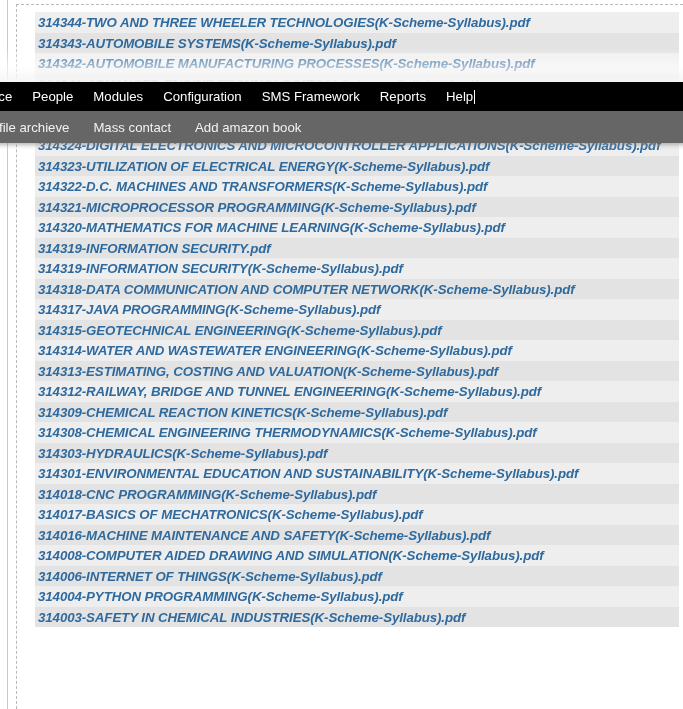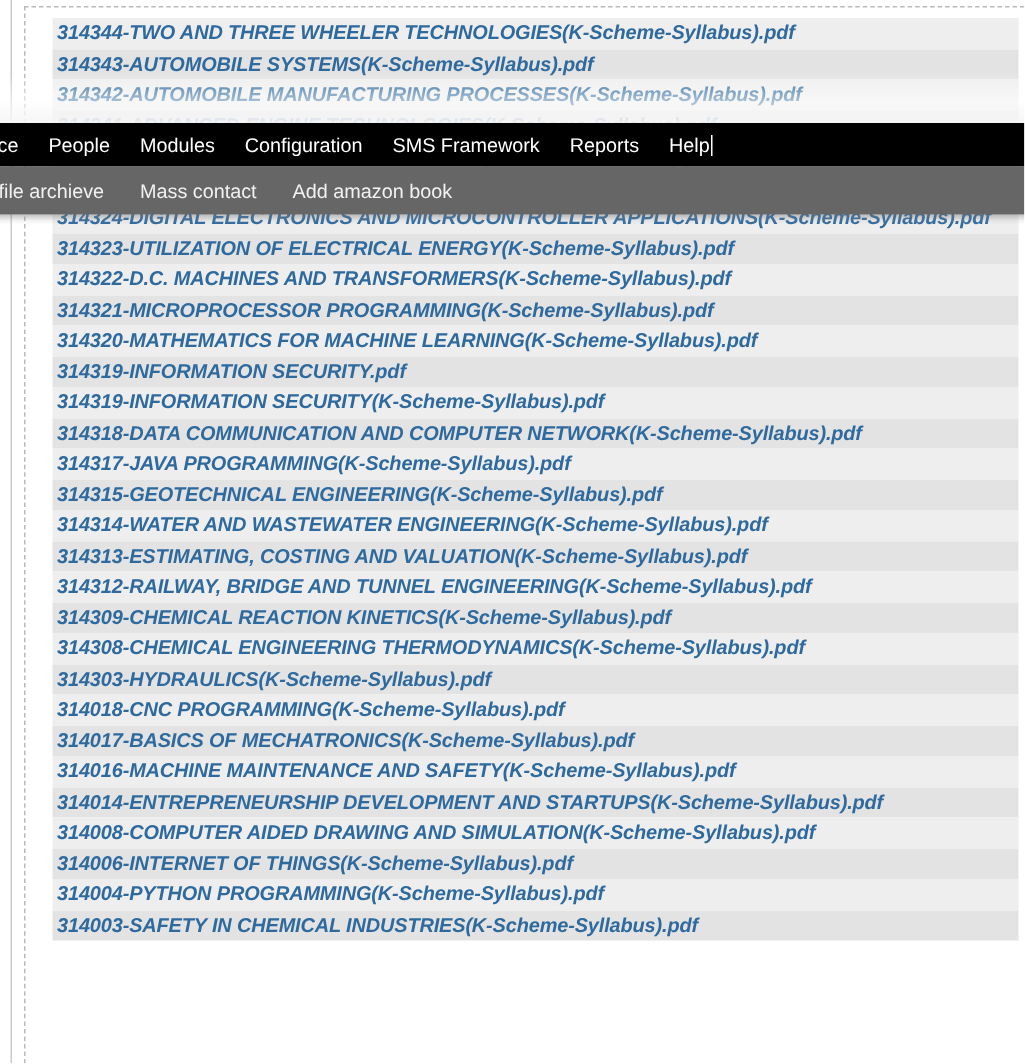--- a/index.html
+++ b/index.html
@@ -170,24 +170,24 @@
         <li class="file-row"><span class="file-link">314319-INFORMATION SECURITY(K-Scheme-Syllabus).pdf</span></li>
         <li class="file-row"><span class="file-link">314318-DATA COMMUNICATION AND COMPUTER NETWORK(K-Scheme-Syllabus).pdf</span></li>
         <li class="file-row"><span class="file-link">314317-JAVA PROGRAMMING(K-Scheme-Syllabus).pdf</span></li>
         <li class="file-row"><span class="file-link">314315-GEOTECHNICAL ENGINEERING(K-Scheme-Syllabus).pdf</span></li>
         <li class="file-row"><span class="file-link">314314-WATER AND WASTEWATER ENGINEERING(K-Scheme-Syllabus).pdf</span></li>
         <li class="file-row"><span class="file-link">314313-ESTIMATING, COSTING AND VALUATION(K-Scheme-Syllabus).pdf</span></li>
         <li class="file-row"><span class="file-link">314312-RAILWAY, BRIDGE AND TUNNEL ENGINEERING(K-Scheme-Syllabus).pdf</span></li>
         <li class="file-row"><span class="file-link">314309-CHEMICAL REACTION KINETICS(K-Scheme-Syllabus).pdf</span></li>
         <li class="file-row"><span class="file-link">314308-CHEMICAL ENGINEERING THERMODYNAMICS(K-Scheme-Syllabus).pdf</span></li>
         <li class="file-row"><span class="file-link">314303-HYDRAULICS(K-Scheme-Syllabus).pdf</span></li>
+        <li class="file-row"><span class="file-link">314301-ENVIRONMENTAL EDUCATION AND SUSTAINABILITY(K-Scheme-Syllabus).pdf</span></li>
         <li class="file-row"><span class="file-link">314018-CNC PROGRAMMING(K-Scheme-Syllabus).pdf</span></li>
         <li class="file-row"><span class="file-link">314017-BASICS OF MECHATRONICS(K-Scheme-Syllabus).pdf</span></li>
         <li class="file-row"><span class="file-link">314016-MACHINE MAINTENANCE AND SAFETY(K-Scheme-Syllabus).pdf</span></li>
-        <li class="file-row"><span class="file-link">314014-ENTREPRENEURSHIP DEVELOPMENT AND STARTUPS(K-Scheme-Syllabus).pdf</span></li>
         <li class="file-row"><span class="file-link">314008-COMPUTER AIDED DRAWING AND SIMULATION(K-Scheme-Syllabus).pdf</span></li>
         <li class="file-row"><span class="file-link">314006-INTERNET OF THINGS(K-Scheme-Syllabus).pdf</span></li>
         <li class="file-row"><span class="file-link">314004-PYTHON PROGRAMMING(K-Scheme-Syllabus).pdf</span></li>
         <li class="file-row"><span class="file-link">314003-SAFETY IN CHEMICAL INDUSTRIES(K-Scheme-Syllabus).pdf</span></li>
       </ul>
   </div>
 
   <div class="fade-overlay"></div>
 
   <div class="nav-bar" id="nav-bar">

